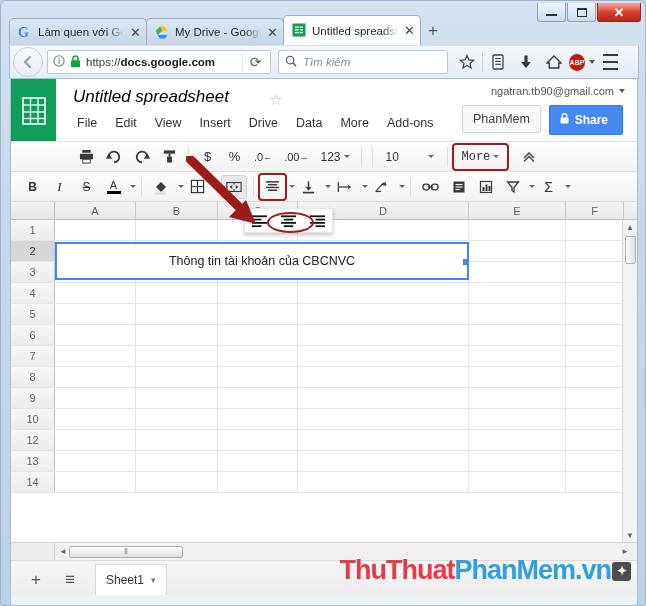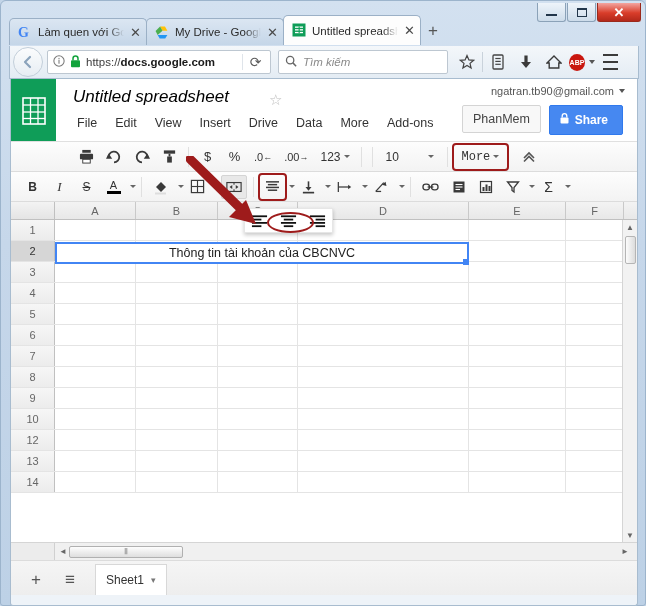--- a/index.html
+++ b/index.html
@@ -189,21 +189,21 @@
   }
   .rowline { display: flex; height: 21px; border-bottom: 1px solid #e4e4e4; }
   .rowhdr {
     width: 44px; flex: none; border-right: 1px solid #c0c0c0;
     background: linear-gradient(to bottom,#f6f6f6,#ececec);
     font-size: 11px; color: #666; text-align: center; line-height: 21px;
   }
   .rowhdr.sel { background: #d6d6d6; color: #333; }
   .cell { border-right: 1px solid #e4e4e4; }
   .selcell {
-    position: absolute; left: 44px; top: 40px; width: 414px; height: 22px;
+    position: absolute; left: 44px; top: 40px; width: 414px; height: 38px;
     border: 2px solid #4285f4; background: #fff;
     display: flex; align-items: center; justify-content: center;
     font-size: 12.5px; color: #222; z-index: 10;
   }
   .selhandle { position: absolute; left: 452px; top: 57px; width: 6px; height: 6px; background: #4285f4; z-index: 11; }
 
   
   .vscroll {
     position: absolute; right: 0; top: 18px; width: 15px; bottom: 0;
     background: #f2f2f2; border-left: 1px solid #d5d5d5;
@@ -728,20 +728,23 @@
         <span class="hsc-arrow" style="right:8px;">►</span>
       </div>
 
       <div class="botbar">
         <div class="bot-icon">+</div>
         <div class="bot-icon">≡</div>
         <div class="sheettab">
           <span>Sheet1</span>
           <span style="font-size:9px;color:#777;">▾</span>
         </div>
+        <div class="wm">
+          <span class="r">ThuThuat</span><span class="b">PhanMem</span><span class="b">.vn</span><span class="wm-badge">✦</span>
+        </div>
       </div>
     </div>
 
     <div class="statusline"></div>
 
     <div class="align-pop">
       <div class="align-opt">
         <svg width="17" height="14" viewBox="0 0 18 14">
             <line x1="1" y1="2" x2="17" y2="2" stroke="#111" stroke-width="1.9"></line>
             <line x1="1" y1="5.5" x2="11" y2="5.5" stroke="#111" stroke-width="1.9"></line>

